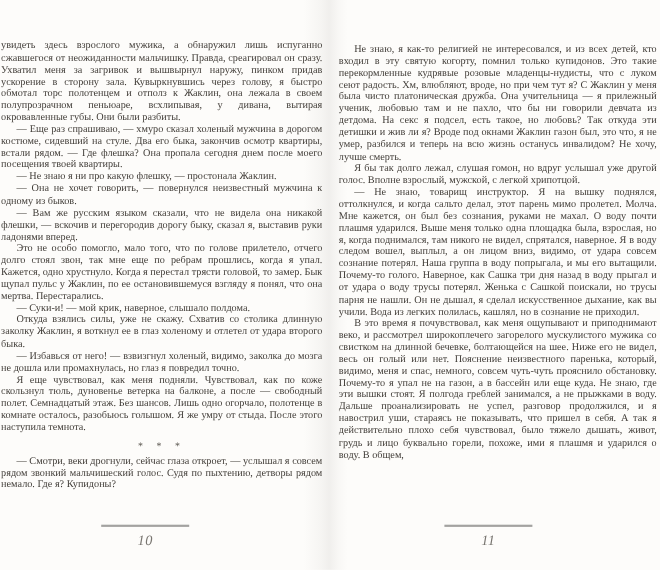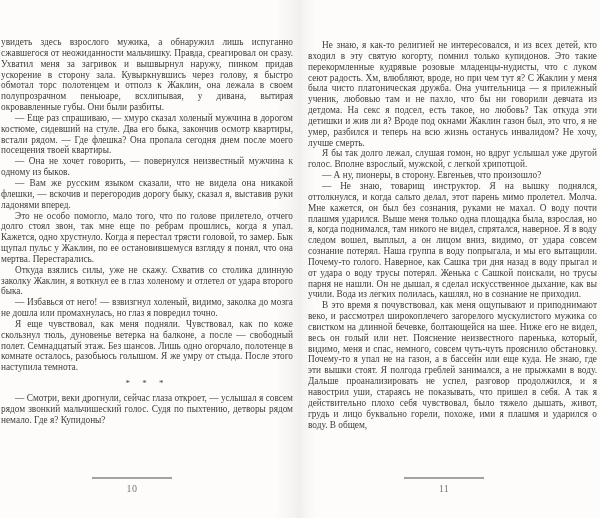--- a/index.html
+++ b/index.html
@@ -75,47 +75,49 @@
     text-align: center;
   }
   .footer-left  { left: 92px; }
   .footer-right { left: 404px; }
   .footer-rule {
     height: 1.5px;
     background: #a3a2a0;
     margin-bottom: 4px;
   }
   .page-number {
-    font-size: 10px;
+    font-size: 13px;
     color: #787570;
     letter-spacing: 0.5px;
+    font-style: italic;
   }
 </style>
 </head>
 <body>
 
 <div class="spread">
 
   <div class="page-column page-left">
     <p class="noindent">увидеть здесь взрослого мужика, а обнаружил лишь испуганно сжавшегося от неожиданности мальчишку. Правда, среагировал он сразу. Ухватил меня за загривок и вышвырнул наружу, пинком придав ускорение в сторону зала. Кувыркнувшись через голову, я быстро обмотал торс полотенцем и отполз к Жаклин, она лежала в своем полупрозрачном пеньюаре, всхлипывая, у дивана, вытирая окровавленные губы. Они были разбиты.</p>
     <p>— Еще раз спрашиваю, — хмуро сказал холеный мужчина в дорогом костюме, сидевший на стуле. Два его быка, закончив осмотр квартиры, встали рядом. — Где флешка? Она пропала сегодня днем после моего посещения твоей квартиры.</p>
+    <p>— Не знаю я ни про какую флешку, — простонала Жаклин.</p>
     <p>— Она не хочет говорить, — повернулся неизвестный мужчина к одному из быков.</p>
     <p>— Вам же русским языком сказали, что не видела она никакой флешки, — вскочив и перегородив дорогу быку, сказал я, выставив руки ладонями вперед.</p>
     <p>Это не особо помогло, мало того, что по голове прилетело, отчего долго стоял звон, так мне еще по ребрам прошлись, когда я упал. Кажется, одно хрустнуло. Когда я перестал трясти головой, то замер. Бык щупал пульс у Жаклин, по ее остановившемуся взгляду я понял, что она мертва. Перестарались.</p>
+    <p>— Суки-и! — мой крик, наверное, слышало полдома.</p>
     <p>Откуда взялись силы, уже не скажу. Схватив со столика длинную заколку Жаклин, я воткнул ее в глаз холеному и отлетел от удара второго быка.</p>
     <p>— Избавься от него! — взвизгнул холеный, видимо, заколка до мозга не дошла или промахнулась, но глаз я повредил точно.</p>
     <p>Я еще чувствовал, как меня подняли. Чувствовал, как по коже скользнул тюль, дуновенье ветерка на балконе, а после — свободный полет. Семнадцатый этаж. Без шансов. Лишь одно огорчало, полотенце в комнате осталось, разобьюсь голышом. Я же умру от стыда. После этого наступила темнота.</p>
     <p class="scene-separator">* * *</p>
     <p>— Смотри, веки дрогнули, сейчас глаза откроет, — услышал я совсем рядом звонкий мальчишеский голос. Судя по пыхтению, детворы рядом немало. Где я? Купидоны?</p>
   </div>
 
   <div class="page-column page-right">
     <p>Не знаю, я как-то религией не интересовался, и из всех детей, кто входил в эту святую когорту, помнил только купидонов. Это такие перекормленные кудрявые розовые младенцы-нудисты, что с луком сеют радость. Хм, влюбляют, вроде, но при чем тут я? С Жаклин у меня была чисто платоническая дружба. Она учительница — я прилежный ученик, любовью там и не пахло, что бы ни говорили девчата из детдома. На секс я подсел, есть такое, но любовь? Так откуда эти детишки и жив ли я? Вроде под окнами Жаклин газон был, это что, я не умер, разбился и теперь на всю жизнь останусь инвалидом? Не хочу, лучше смерть.</p>
     <p>Я бы так долго лежал, слушая гомон, но вдруг услышал уже другой голос. Вполне взрослый, мужской, с легкой хрипотцой.</p>
-    <p>— А ну, пионеры, в сторону. Евгеньев, что произошло?</p>
     <p>— Не знаю, товарищ инструктор. Я на вышку поднялся, оттолкнулся, и когда сальто делал, этот парень мимо пролетел. Молча. Мне кажется, он был без сознания, руками не махал. О воду почти плашмя ударился. Выше меня только одна площадка была, взрослая, но я, когда поднимался, там никого не видел, спрятался, наверное. Я в воду следом вошел, выплыл, а он лицом вниз, видимо, от удара совсем сознание потерял. Наша группа в воду попрыгала, и мы его вытащили. Почему-то голого. Наверное, как Сашка три дня назад в воду прыгал и от удара о воду трусы потерял. Женька с Сашкой поискали, но трусы парня не нашли. Он не дышал, я сделал искусственное дыхание, как вы учили. Вода из легких полилась, кашлял, но в сознание не приходил.</p>
     <p>В это время я почувствовал, как меня ощупывают и приподнимают веко, и рассмотрел широкоплечего загорелого мускулистого мужика со свистком на длинной бечевке, болтающейся на шее. Ниже его не видел, весь он голый или нет. Пояснение неизвестного паренька, который, видимо, меня и спас, немного, совсем чуть-чуть прояснило обстановку. Почему-то я упал не на газон, а в бассейн или еще куда. Не знаю, где эти вышки стоят. Я полгода греблей занимался, а не прыжками в воду. Дальше проанализировать не успел, разговор продолжился, и я навострил уши, стараясь не показывать, что пришел в себя. А так я действительно плохо себя чувствовал, было тяжело дышать, живот, грудь и лицо буквально горели, похоже, ими я плашмя и ударился о воду. В общем,</p>
   </div>
 
   <div class="page-footer footer-left">
     <div class="footer-rule"></div>
     <div class="page-number">10</div>
   </div>
 
   <div class="page-footer footer-right">

